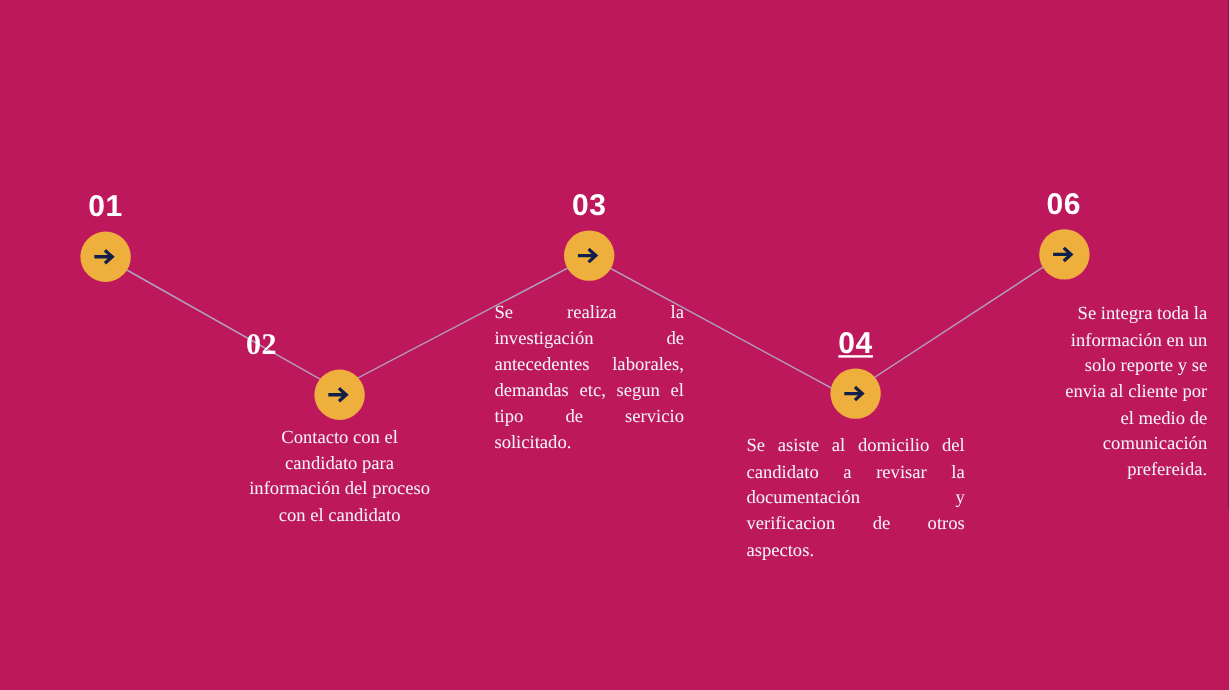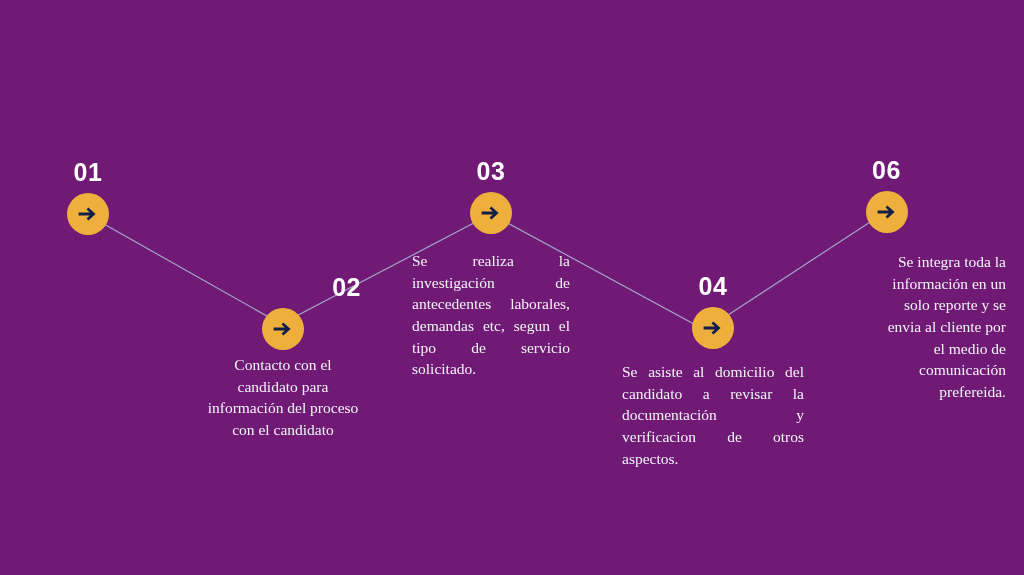--- a/index.html
+++ b/index.html
@@ -4,21 +4,21 @@
 <style>
   html, body {
     margin: 0;
     padding: 0;
     background: #0e1c3d;
   }
   #canvas {
     position: relative;
     width: 1024px;
     height: 575px;
-    background: #701a75;
+    background: #be185d;
     overflow: hidden;
     font-family: "Liberation Serif", serif;
   }
 
   
   .ghost-title {
     position: absolute;
     left: 58px;
     top: 52px;
     width: 420px;
@@ -73,31 +73,31 @@
     color: #f2f4f8;
   }
 
   
   .s1 { left: 0px;   top: 160px; width: 176px; }
   .s1 .step-number, .s1 .node-wrap { text-align: center; }
   .s1 .node-wrap { display: flex; justify-content: center; }
   .s1 .step-text { text-align: center; margin-top: 14px; }
 
   .s2 { left: 205px; top: 275px; width: 156px; }
-  .s2 .step-number { text-align: right; }
+  .s2 .step-number { text-align: left; font-family: Liberation Serif, serif; }
   .s2 .node-wrap { display: flex; justify-content: center; }
   .s2 .step-text { text-align: center; margin-top: 4px; }
 
   .s3 { left: 412px; top: 159px; width: 158px; }
   .s3 .step-number { text-align: center; }
   .s3 .node-wrap { display: flex; justify-content: center; }
   .s3 .step-text { text-align: justify; margin-top: 16px; }
 
   .s4 { left: 622px; top: 274px; width: 182px; }
-  .s4 .step-number { text-align: center; }
+  .s4 .step-number { text-align: center; text-decoration: underline; }
   .s4 .node-wrap { display: flex; justify-content: center; }
   .s4 .step-text { text-align: justify; margin-top: 12px; }
 
   .s5 { left: 866px; top: 158px; width: 140px; }
   .s5 .step-number { text-align: left; padding-left: 6px; }
   .s5 .node-wrap { display: flex; justify-content: flex-start; padding-left: 0px; }
   .s5 .step-text { text-align: right; margin-top: 18px; padding-left: 18px; }
 </style>
 </head>
 <body>

